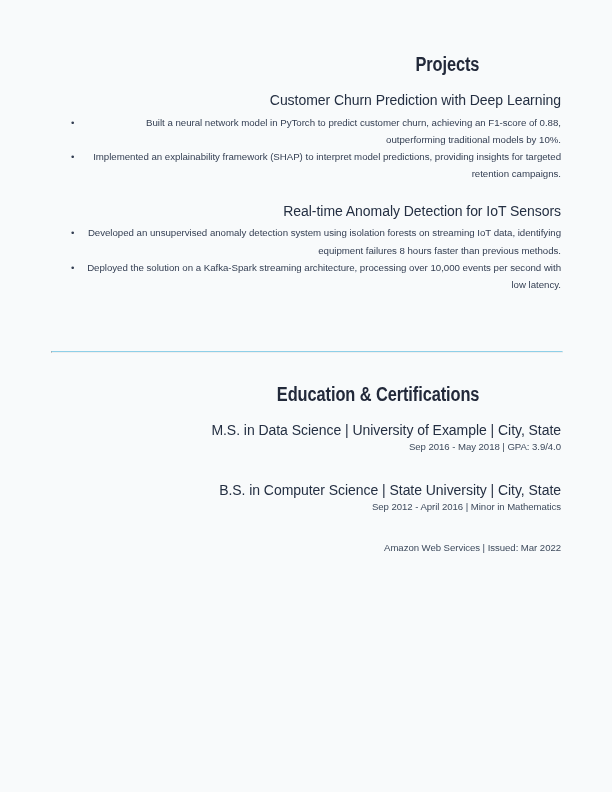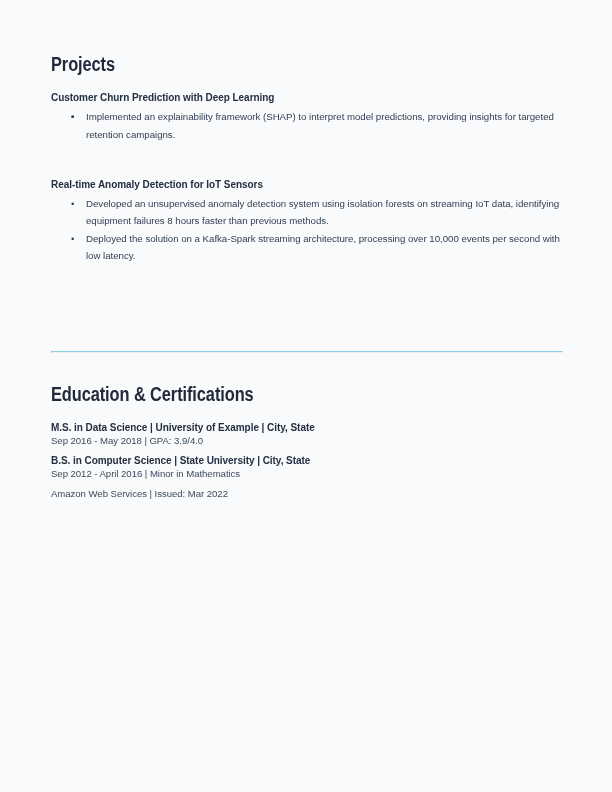--- a/index.html
+++ b/index.html
@@ -15,39 +15,40 @@
     color: #2b3648;
     overflow: hidden;
   }
 
   .page {
     position: relative;
     width: 612px;
     height: 792px;
     box-sizing: border-box;
     padding: 0 51px;
+    text-align: right;
   }
 
   
   .section-heading {
     font-family: "Liberation Sans Narrow", "Liberation Sans", sans-serif;
     font-weight: bold;
     font-size: 19.5px;
     line-height: 1.05;
     letter-spacing: -0.1px;
     color: #22293a;
     transform: scaleX(0.84);
     transform-origin: left center;
     white-space: nowrap;
   }
 
   
   .entry-title {
-    font-size: 10px;
-    font-weight: bold;
+    font-size: 14px;
+    font-weight: normal;
     color: #242f42;
     line-height: 1.35;
     letter-spacing: -0.05px;
   }
 
   .entry-sub {
     font-size: 9.6px;
     color: #3d4a5c;
     line-height: 1.4;
     letter-spacing: -0.05px;
@@ -77,53 +78,54 @@
   }
 
   
   #projects-section {
     position: absolute;
     left: 51px;
     top: 38px;
     width: 510px;
   }
   .project-block { margin-top: 11px; }
-  .project-block.second { margin-top: 35px; }
+  .project-block.second { margin-top: 19px; }
 
   .divider {
     position: absolute;
     left: 51px;
     top: 343px;
     width: 510px;
     height: 0;
     border-top: 1.4px solid #8ecfe8;
   }
 
   #education-section {
     position: absolute;
     left: 51px;
     top: 368px;
     width: 510px;
   }
-  .edu-entry { margin-top: 6px; }
+  .edu-entry { margin-top: 28px; }
   .edu-entry:first-of-type { margin-top: 7px; }
 </style>
 </head>
 <body>
 
 <div class="page">
 
   <section id="projects-section">
     <h2 class="section-heading">Projects</h2>
 
     <div class="project-block">
       <div class="entry-title">Customer Churn Prediction with Deep Learning</div>
       <ul class="bullets">
         <li>
           <span class="dot">•</span>
+          <span>Built a neural network model in PyTorch to predict customer churn, achieving an F1-score of 0.88, outperforming traditional models by 10%.</span>
         </li>
         <li>
           <span class="dot">•</span>
           <span>Implemented an explainability framework (SHAP) to interpret model predictions, providing insights for targeted retention campaigns.</span>
         </li>
       </ul>
     </div>
 
     <div class="project-block second">
       <div class="entry-title">Real-time Anomaly Detection for IoT Sensors</div>

